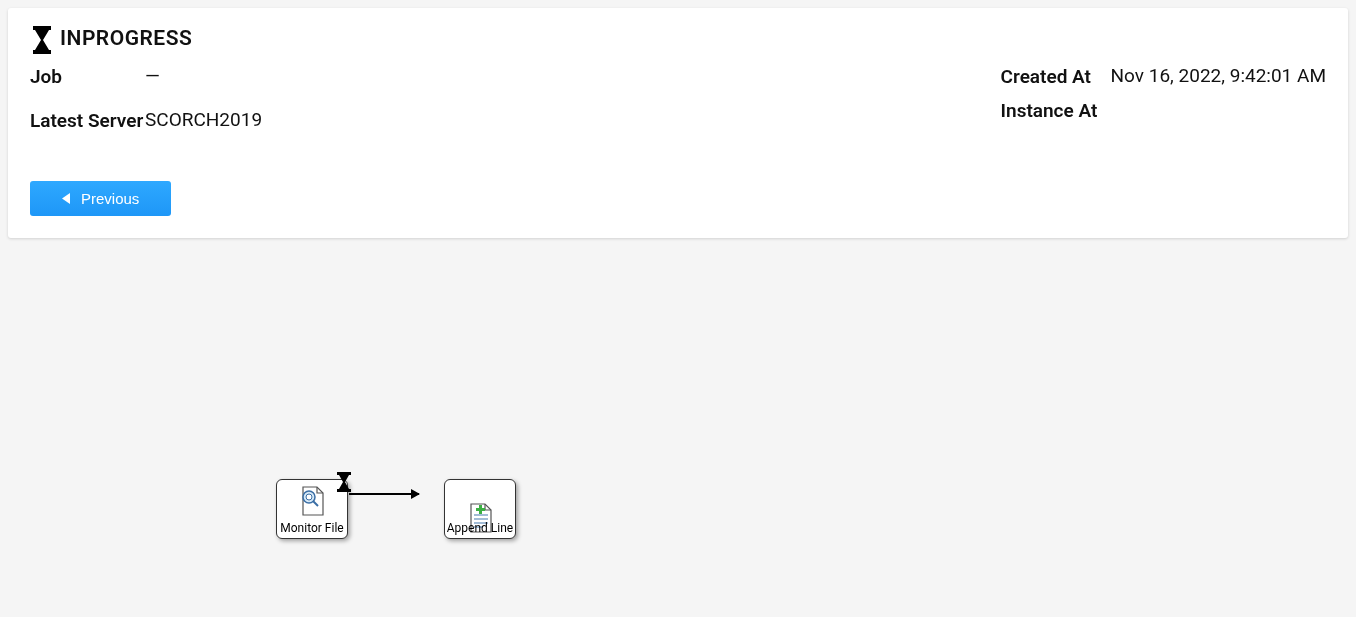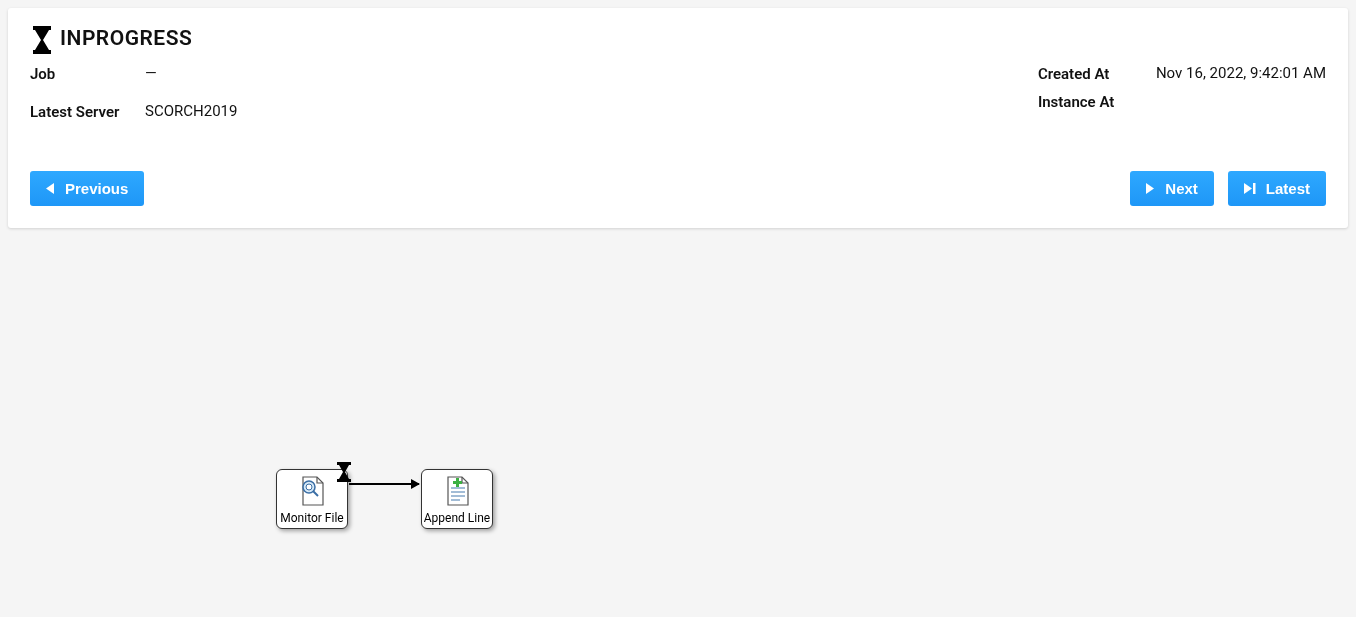--- a/index.html
+++ b/index.html
@@ -57,47 +57,47 @@
   .details-grid {
     display: flex;
     justify-content: space-between;
     margin-top: 6px;
     margin-bottom: 30px;
   }
   .details-left { }
   .detail-row {
     display: flex;
     margin-bottom: 18px;
-    font-size: 15px;
+    font-size: 19px;
   }
   .detail-label {
     font-weight: 600;
     color: #111;
     width: 115px;
     line-height: 1.35;
   }
   .detail-value { color: #111; }
   .details-right { text-align: left; }
-  .details-right .detail-row { margin-bottom: 8px; gap: 8px; }
+  .details-right .detail-row { margin-bottom: 8px; }
   .details-right .detail-label { width: 110px; }
   .btn-row {
     display: flex;
     justify-content: space-between;
     align-items: center;
   }
   .btn-group-right { display:flex; gap:14px; }
   .btn {
     background: #29a0ff;
     background: linear-gradient(#2ea8ff,#1e97f7);
     color: #fff;
     border: none;
     border-radius: 3px;
     font-size: 15px;
-    font-weight: 700;
-    padding: 9px 16px;
+    font-weight: 400;
+    padding: 9px 32px;
     display: inline-flex;
     align-items: center;
     gap: 10px;
     cursor: pointer;
   }
   .btn svg { display:block; }
   
   .diagram-area {
     position: relative;
     width: 1224px;
@@ -182,35 +182,20 @@
     </div>
   </div>
 
   <div class="btn-row">
     <button class="btn">
       <svg width="9" height="11" viewBox="0 0 9 11">
           <path d="M8 0 L0 5.5 L8 11 Z" fill="#fff"></path>
         </svg>
       <span>Previous</span>
     </button>
-    <div class="btn-group-right">
-      <button class="btn">
-        <svg width="9" height="11" viewBox="0 0 9 11">
-            <path d="M0 0 L8 5.5 L0 11 Z" fill="#fff"></path>
-          </svg>
-        <span>Next</span>
-      </button>
-      <button class="btn">
-        <svg width="12" height="11" viewBox="0 0 12 11">
-          <path d="M0 0 L8 5.5 L0 11 Z" fill="#fff"></path>
-          <rect x="9" y="0" width="2.5" height="11" fill="#fff"></rect>
-        </svg>
-        <span>Latest</span>
-      </button>
-    </div>
   </div>
 </div>
 
 <div class="diagram-area">
 
   <div class="activity-node" style="left:276px; top:233px;">
     <span>
       <svg width="34" height="34" viewBox="0 0 34 34">
         <path d="M8 3 H22 L28 9 V31 H8 Z" fill="#fff" stroke="#555" stroke-width="1.2"></path>
         <path d="M22 3 V9 H28" fill="none" stroke="#555" stroke-width="1.2"></path>
@@ -225,21 +210,21 @@
   <span class="hourglass-badge" style="left:336px; top:226px;">
     <svg width="16" height="20" viewBox="0 0 16 20">
       <rect x="1" y="0" width="14" height="3" fill="#000"></rect>
       <rect x="1" y="17" width="14" height="3" fill="#000"></rect>
       <path d="M3 3 L13 3 L9 10 L13 17 L3 17 L7 10 Z" fill="#000"></path>
     </svg>
   </span>
 
   <div class="connector" style="left:349px; top:247px; width:70px;"></div>
 
-  <div class="activity-node" style="left:421px; top:233px;">
+  <div class="activity-node" style="left:444px; top:233px;justify-content:flex-end;">
     <span>
       <svg width="34" height="34" viewBox="0 0 34 34">
         <path d="M8 3 H22 L28 9 V31 H8 Z" fill="#fff" stroke="#555" stroke-width="1.2"></path>
         <path d="M22 3 V9 H28" fill="none" stroke="#555" stroke-width="1.2"></path>
         <line x1="11" y1="14" x2="25" y2="14" stroke="#7aa0c4" stroke-width="1.4"></line>
         <line x1="11" y1="18" x2="25" y2="18" stroke="#7aa0c4" stroke-width="1.4"></line>
         <line x1="11" y1="22" x2="25" y2="22" stroke="#7aa0c4" stroke-width="1.4"></line>
         <line x1="11" y1="26" x2="20" y2="26" stroke="#7aa0c4" stroke-width="1.4"></line>
         <g transform="translate(13,4)">
           <rect x="3" y="0" width="3" height="9" fill="#3cb043"></rect>

